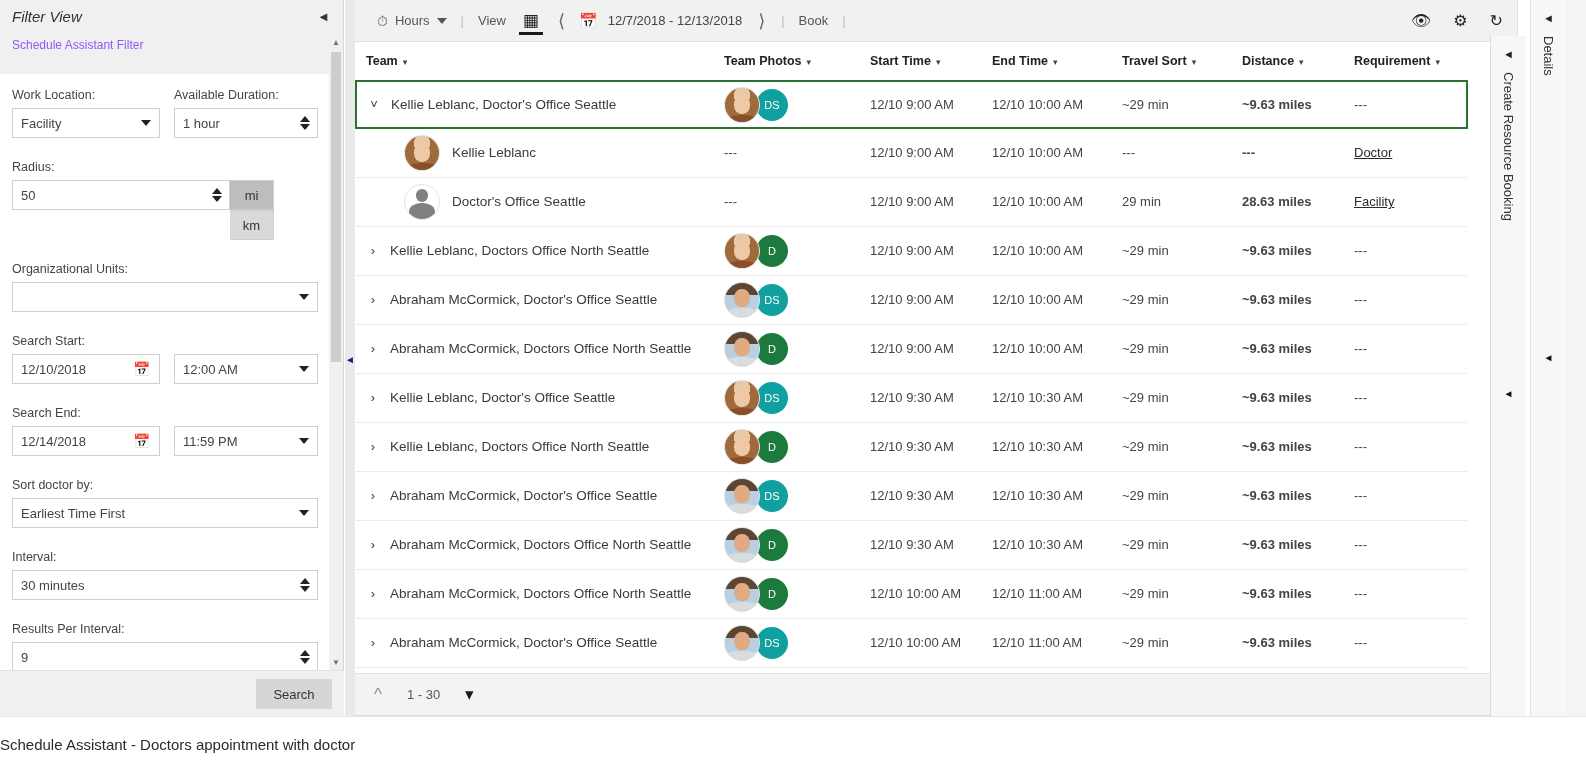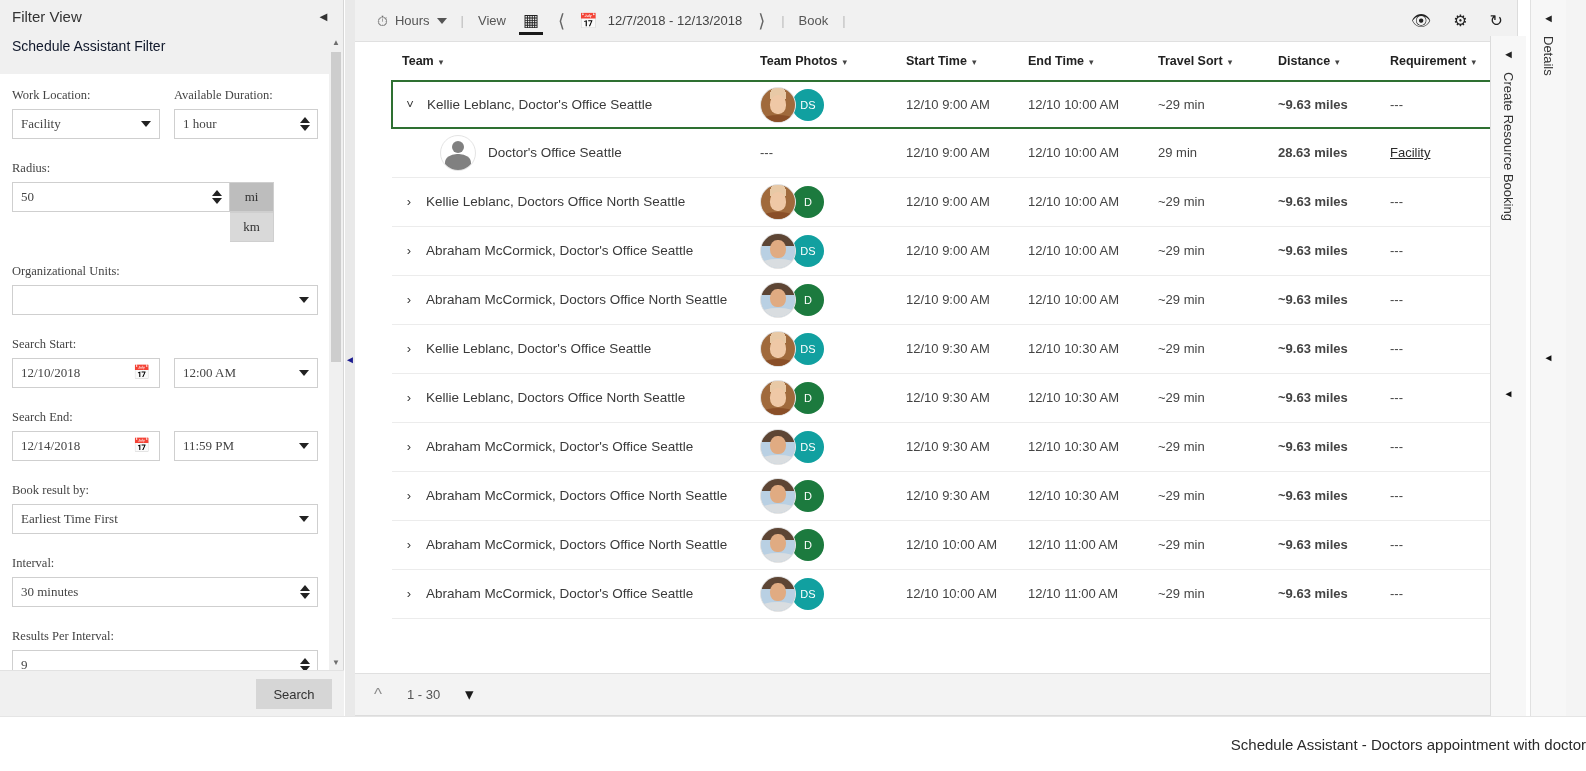--- a/index.html
+++ b/index.html
@@ -28,45 +28,45 @@
     border-right: 1px solid #d6d6d6;
   }
   .filter-head {
     position: relative;
     height: 34px;
     padding: 8px 12px 0 12px;
   }
   .filter-head-title {
     font-size: 15px;
     color: #333;
+    font-style: italic;
   }
   .collapse-left-arrow {
     position: absolute;
     right: 12px; top: 10px;
     width: 14px; height: 14px;
     color: #333;
     font-size: 13px;
     line-height: 13px;
     cursor: pointer;
   }
   .filter-subhead {
     height: 32px;
     padding: 4px 12px 0 12px;
-    font-size: 14px;
-    color: #0f172a;
+    font-size: 12px;
+    color: #8b5cf6;
   }
   .filter-body {
     position: absolute;
     left: 0; top: 74px;
     width: 330px;
     height: 596px;
     background: #ffffff;
     padding: 14px 12px 0 12px;
     overflow: hidden;
-    font-family: Liberation Serif, serif;
   }
   .fld-label {
     font-size: 12.5px;
     color: #444;
     margin-bottom: 6px;
   }
   .fld-row { display: flex; gap: 14px; margin-bottom: 22px; }
   .fld-col { display: flex; flex-direction: column; }
   .fld-block { margin-bottom: 22px; }
   .ctl {
@@ -240,21 +240,20 @@
   }
   .tb-right span { font-size: 16px; color: #222; cursor: pointer; line-height:1; }
 
   
   .grid-wrap {
     position: absolute;
     left: 0; top: 42px;
     width: 1163px;
     height: 632px;
     overflow: hidden;
-    padding-left: 36px;
   }
   .grid-inner { width: 1111px; }
   table.grid {
     width: 1111px;
     border-collapse: collapse;
     table-layout: fixed;
   }
   table.grid th {
     text-align: left;
     font-size: 12.5px;
@@ -441,21 +440,20 @@
   }
 
   
   .statusbar {
     position: absolute;
     left: 0; bottom: 0;
     width: 1586px; height: 55px;
     background: #ffffff;
     border-top: 1px solid #e5e5e5;
     display: flex; align-items: center;
-    justify-content: flex-end;
   }
   .statusbar .st-text {
     font-size: 15px;
     color: #2a2a2a;
   }
 </style>
 </head>
 <body>
 
 <div class="app">
@@ -536,21 +534,21 @@
             <span class="cal-icon">📅</span>
           </div>
           <div class="ctl" style="width:148px">
             <span>11:59 PM</span>
             <span class="caret"></span>
           </div>
         </div>
       </div>
 
       <div class="fld-block">
-        <div class="fld-label">Book result by:</div>
+        <div class="fld-label">Sort doctor by:</div>
         <div class="ctl" style="width:306px">
           <span>Earliest Time First</span>
           <span class="caret"></span>
         </div>
       </div>
 
       <div class="fld-block">
         <div class="fld-label">Interval:</div>
         <div class="ctl" style="width:306px">
           <span>30 minutes</span>
@@ -659,20 +657,38 @@
                 </td>
                 <td class="col-start muted">12/10 9:00 AM</td>
                 <td class="col-end muted">12/10 10:00 AM</td>
                 <td class="col-travel muted">~29 min</td>
                 <td class="col-dist muted">~9.63 miles</td>
                 <td class="col-req muted">---</td>
               </tr>
               <tr>
                 <td class="col-team">
                   <div class="sub-cell">
+                    <span class="avatar lg av-kellie">
+                      <span class="hair"></span>
+                      <span class="face"></span>
+                      <span class="shoulders"></span>
+                    </span>
+                    <span class="sub-name">Kellie Leblanc</span>
+                  </div>
+                </td>
+                <td class="col-photo muted">---</td>
+                <td class="col-start muted">12/10 9:00 AM</td>
+                <td class="col-end muted">12/10 10:00 AM</td>
+                <td class="col-travel muted">---</td>
+                <td class="col-dist muted">---</td>
+                <td class="col-req"><span class="req-link">Doctor</span></td>
+              </tr>
+              <tr>
+                <td class="col-team">
+                  <div class="sub-cell">
                     <span class="avatar lg av-generic">
                       <span class="sil-head"></span>
                       <span class="sil-body"></span>
                     </span>
                     <span class="sub-name">Doctor's Office Seattle</span>
                   </div>
                 </td>
                 <td class="col-photo muted">---</td>
                 <td class="col-start muted">12/10 9:00 AM</td>
                 <td class="col-end muted">12/10 10:00 AM</td>

